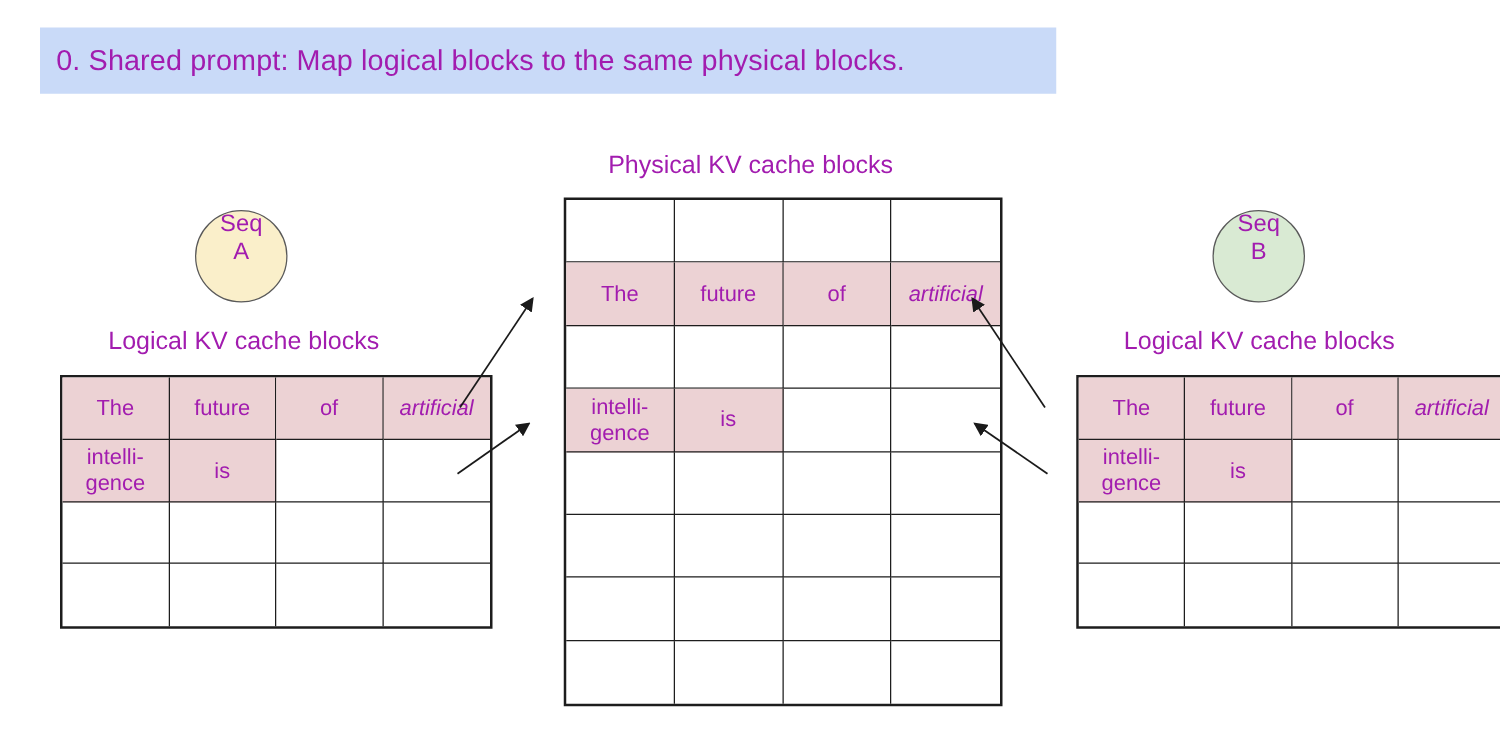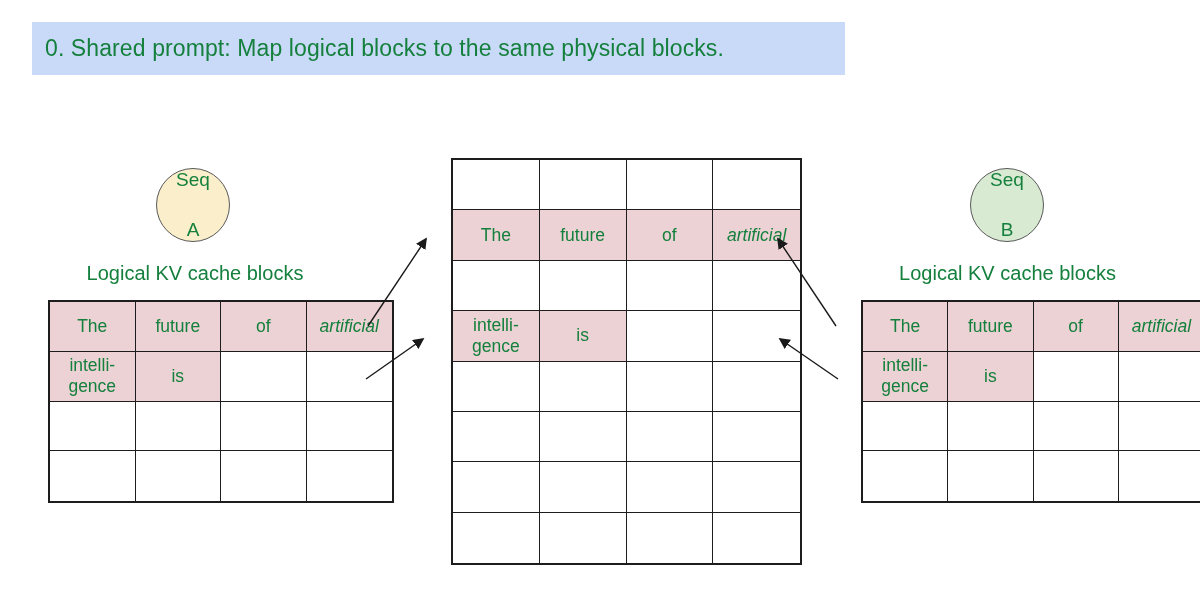--- a/index.html
+++ b/index.html
@@ -2,21 +2,21 @@
 <html><head>
 <meta charset="utf-8">
 <style>
   html,body { margin:0; padding:0; background:#ffffff; }
   .canvas {
     position: relative;
     width: 1200px;
     height: 591px;
     background: #ffffff;
     font-family: "Liberation Sans", sans-serif;
-    color: #15803d;
+    color: #a21caf;
     overflow: hidden;
   }
   .banner {
     position: absolute;
     left: 32px; top: 22px;
     width: 813px; height: 53px;
     background: var(--banner-bg, #c9daf8);
     display: flex;
     align-items: center;
     padding-left: 13px;
@@ -80,21 +80,21 @@
 
   .seq-circle {
     position: absolute;
     width: 74px; height: 74px;
     border-radius: 50%;
     border: 1.3px solid #595959;
     box-sizing: border-box;
     display: flex;
     flex-direction: column;
     align-items: center;
-    justify-content: space-between;
+    justify-content: flex-start;
     font-size: 19px;
     line-height: 22px;
   }
   .seq-a { left: 156px; top: 168px; background: var(--seq-a-bg, #faefca); }
   .seq-b { left: 970px; top: 168px; background: var(--seq-b-bg, #d9ead3); }
 
   .arrows {
     position: absolute;
     left: 0; top: 0;
     width: 1200px; height: 591px;
@@ -107,20 +107,21 @@
 </style>
 </head>
 <body>
 
 <div class="canvas" style="--banner-bg: #c9daf8; --hl: #ecd2d4; --seq-a-bg: #faefca; --seq-b-bg: #d9ead3; --line: #1d1d1d;">
 
   <div class="banner">
     <span>0. Shared prompt: Map logical blocks to the same physical blocks.</span>
   </div>
 
+  <div class="col-title physical-title">Physical KV cache blocks</div>
 
   <div class="seq-circle seq-a">
     <span>Seq</span>
     <span>A</span>
   </div>
 
   <div class="seq-circle seq-b">
     <span>Seq</span>
     <span>B</span>
   </div>

